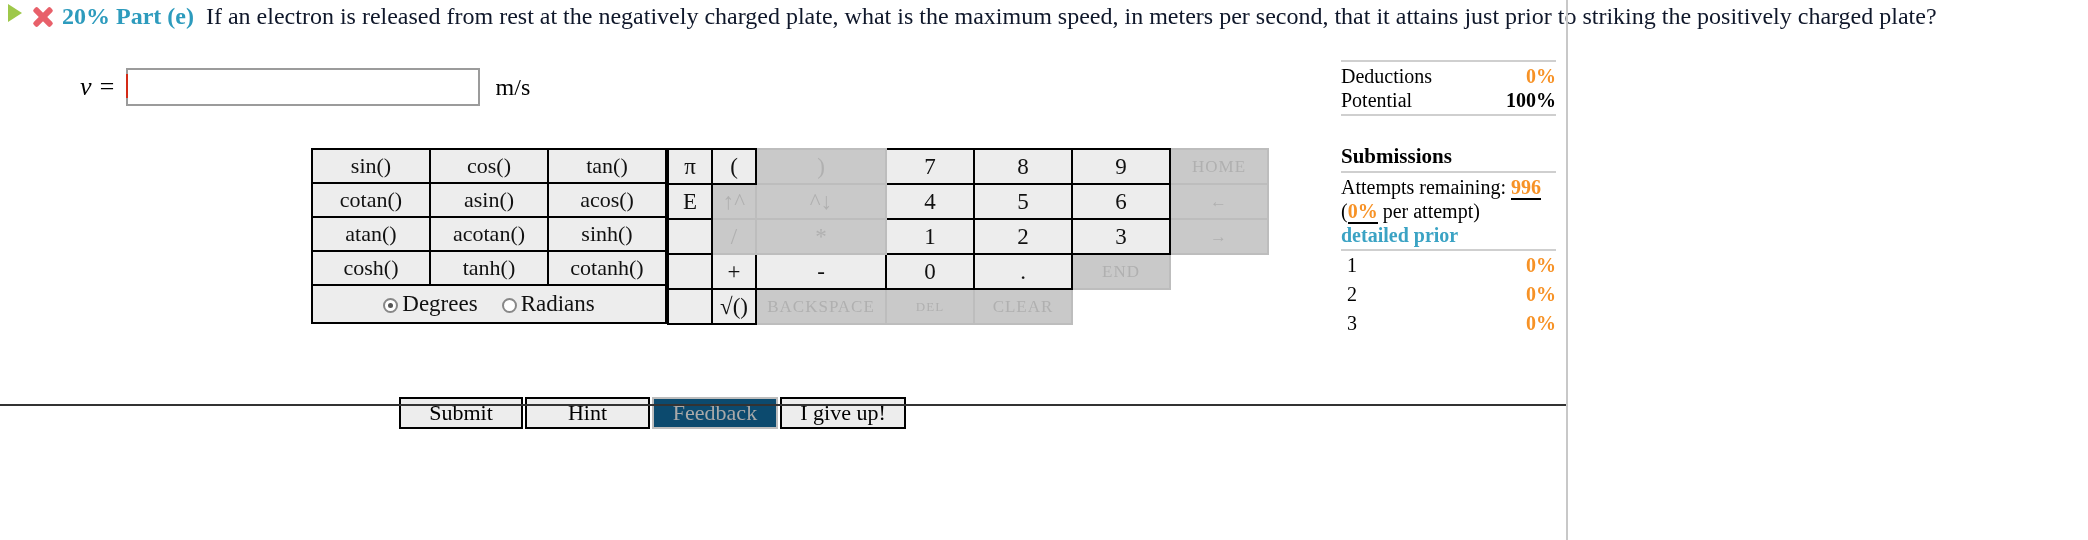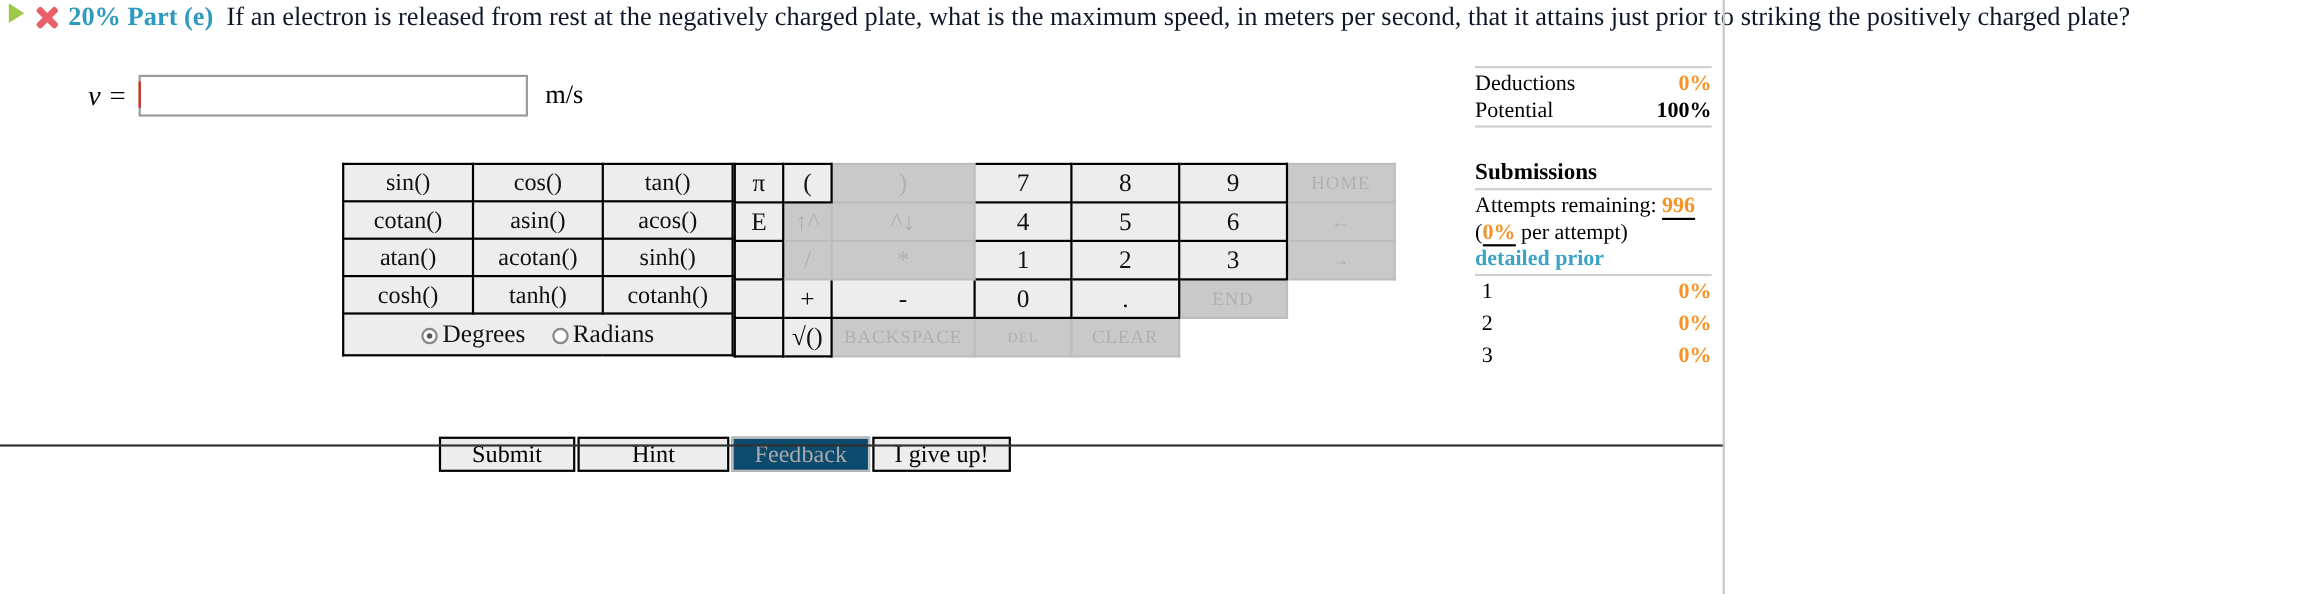--- a/index.html
+++ b/index.html
@@ -80,21 +80,21 @@
   #num-pad td.del{width:40px;font-size:13px;letter-spacing:1px;}
 
   
   #action-row{position:absolute;left:399px;top:372px;display:flex;gap:2px;margin-top:25px;}
   .act{
     border:2px solid #000;background:#ededed;color:#000;
     font-family:"Liberation Serif",serif;font-size:22px;
     height:32px;line-height:28px;text-align:center;cursor:pointer;padding:0;
   }
   .act.w1{width:124px;}
-  .act.w2{width:138px;}
+  .act.w2{width:125px;}
   .act.w3{width:126px;}
   .act.w4{width:126px;}
   .act.disabled{background:#0c4a6e;color:#a9a9a9;border-color:#bdbdbd;cursor:default;}
 
   #hrule{position:absolute;left:0px;top:404px;width:1568px;height:2px;background:#333;}
 
   
   #sidebar{position:absolute;left:1341px;top:58px;width:215px;
            font-size:20px;line-height:24px;color:#000;}
   #sidebar .hd{font-weight:bold;font-size:21px;padding-bottom:1px;}

